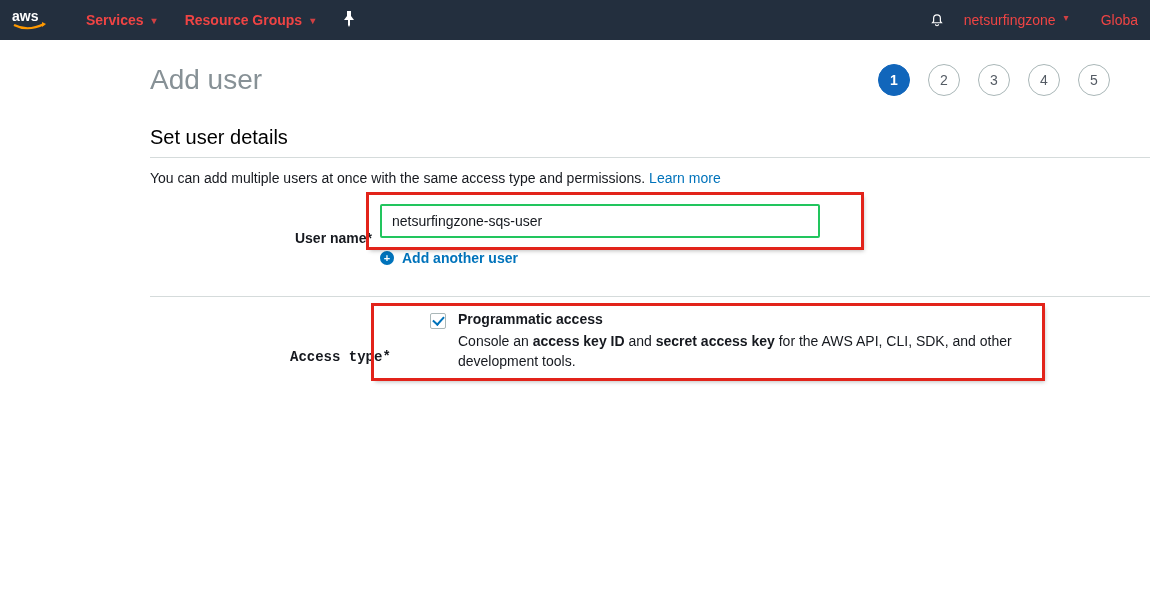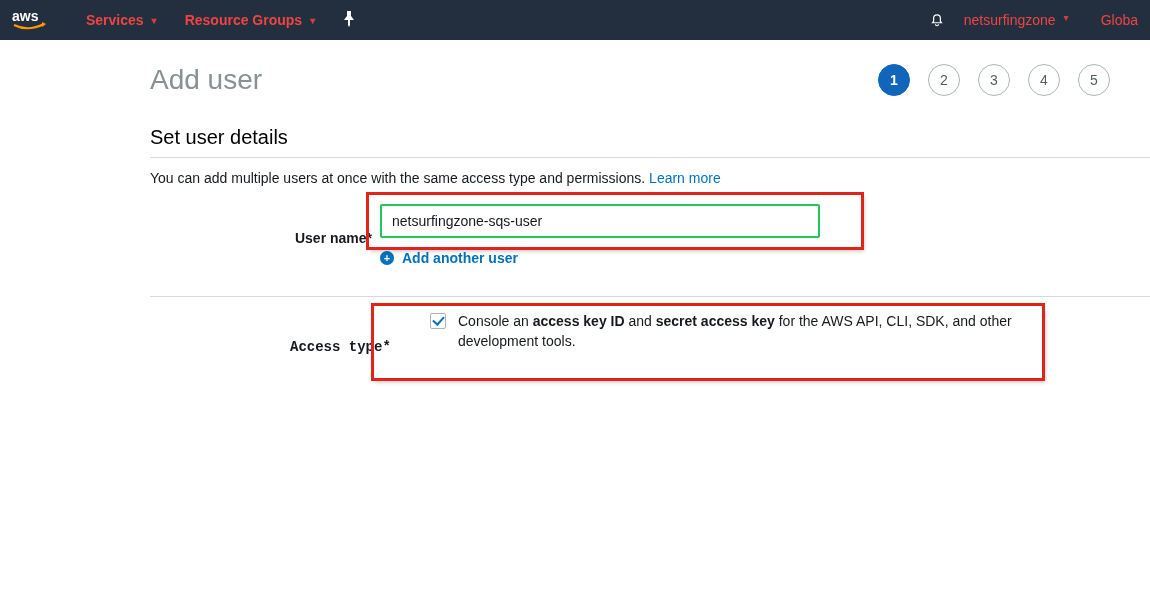--- a/index.html
+++ b/index.html
@@ -129,20 +129,21 @@
 
     <div class="form-row" style="margin-top:14px;">
       <div class="form-label" style="width:230px; padding-left:140px; text-align:right;font-family:Liberation Mono, monospace;">Access type*</div>
 
       <div class="rel" style="flex:1; padding-left:50px;">
         <div class="highlight-red hl-access"></div>
 
         <div class="checkbox-row" style="margin-bottom:26px;">
           <div class="chk checked"></div>
           <div class="chk-body">
+            <div class="chk-title">Programmatic access</div>
             <div class="chk-desc">
               <span>Console an </span><b>access key ID</b><span> and </span><b>secret access key</b><span> for the AWS API, CLI, SDK, and other development tools.</span>
             </div>
           </div>
         </div>
 
 
       </div>
     </div>
   </div>

